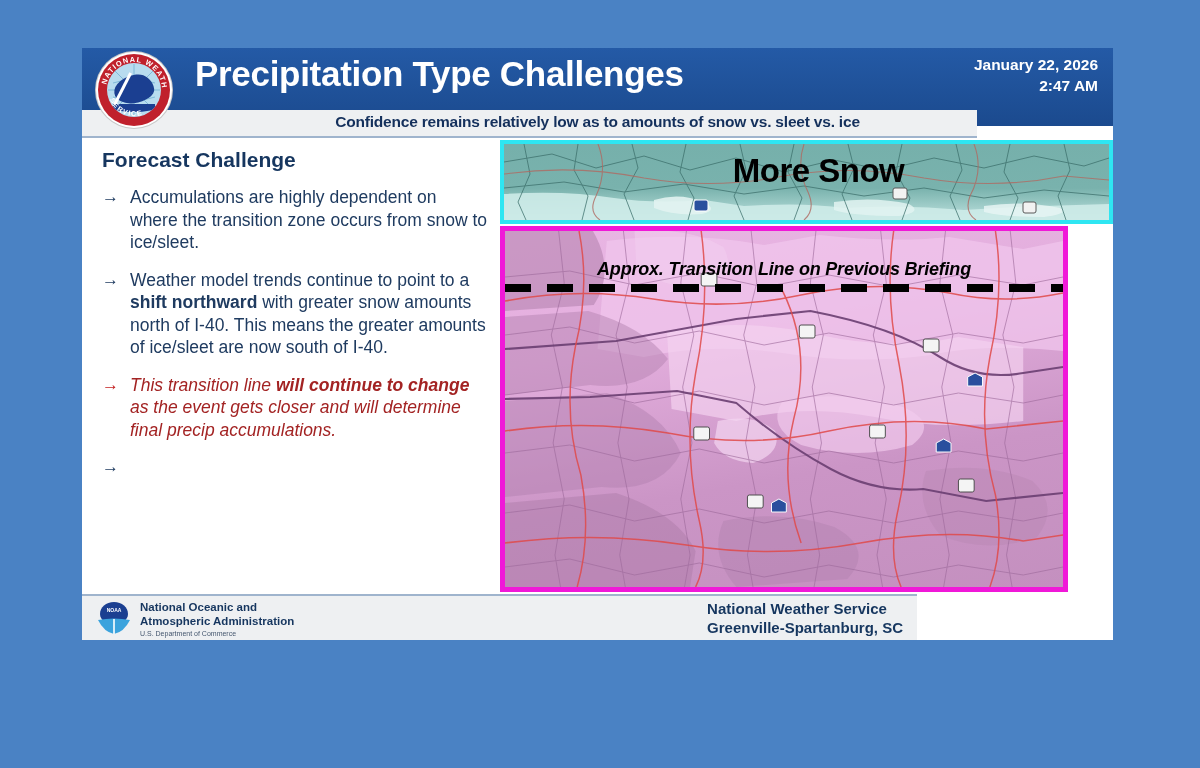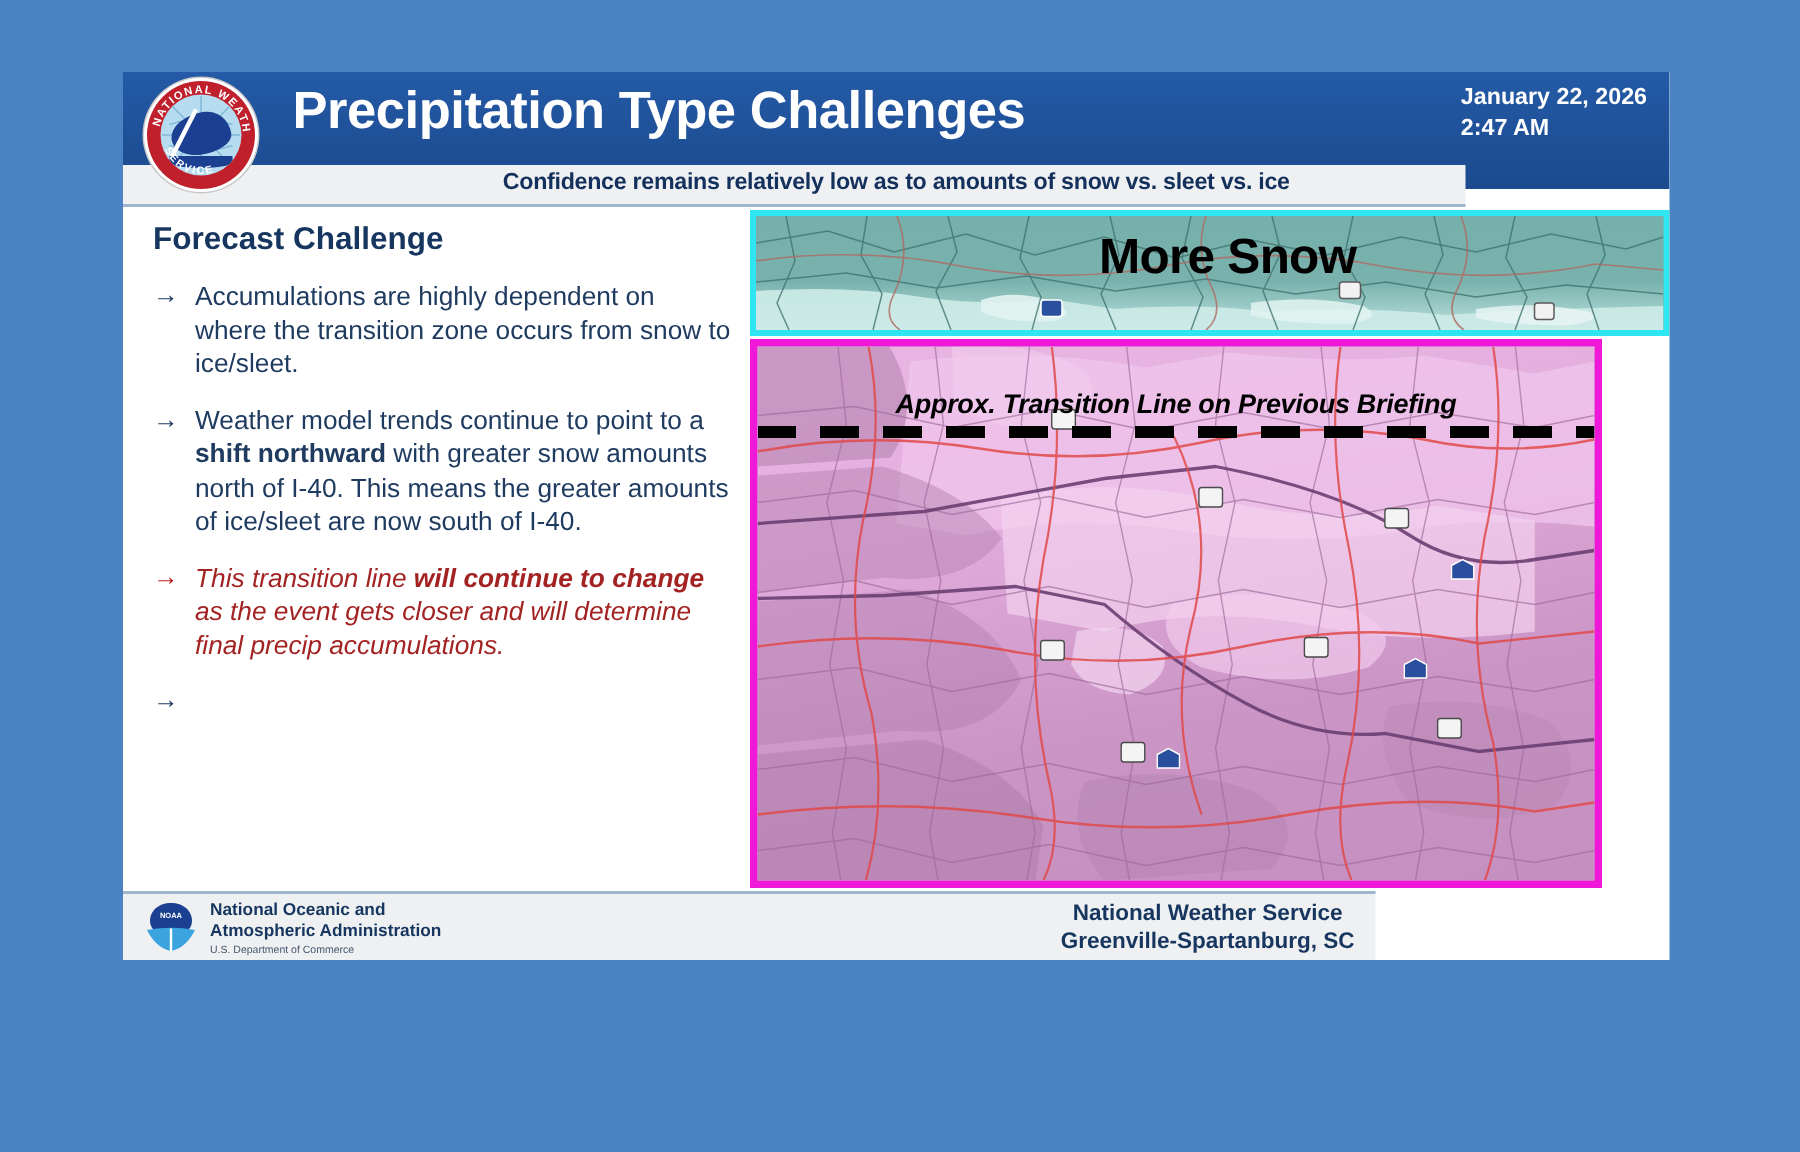--- a/index.html
+++ b/index.html
@@ -46,21 +46,21 @@
     font-size: 35px;
     font-weight: bold;
     color: #ffffff;
     letter-spacing: -0.3px;
     white-space: nowrap;
   }
   .header-date {
     position: absolute;
     right: 15px;
     top: 6px;
-    text-align: left;
+    text-align: right;
     color: #ffffff;
     font-size: 15.5px;
     font-weight: bold;
     line-height: 21px;
   }
   .subtitle-bar {
     position: absolute;
     left: 0; top: 62px;
     width: 895px;
     height: 26px;
@@ -318,21 +318,21 @@
   .noaa-doc {
     font-size: 7px;
     font-weight: normal;
     color: #44566e;
     line-height: 11px;
   }
   .nws-footer-text {
     position: absolute;
     right: 14px;
     top: 4px;
-    text-align: center;
+    text-align: left;
     color: #16365f;
     font-size: 15px;
     font-weight: bold;
     line-height: 18.5px;
   }
 </style>
 </head>
 <body>
 
 <div id="stage">

